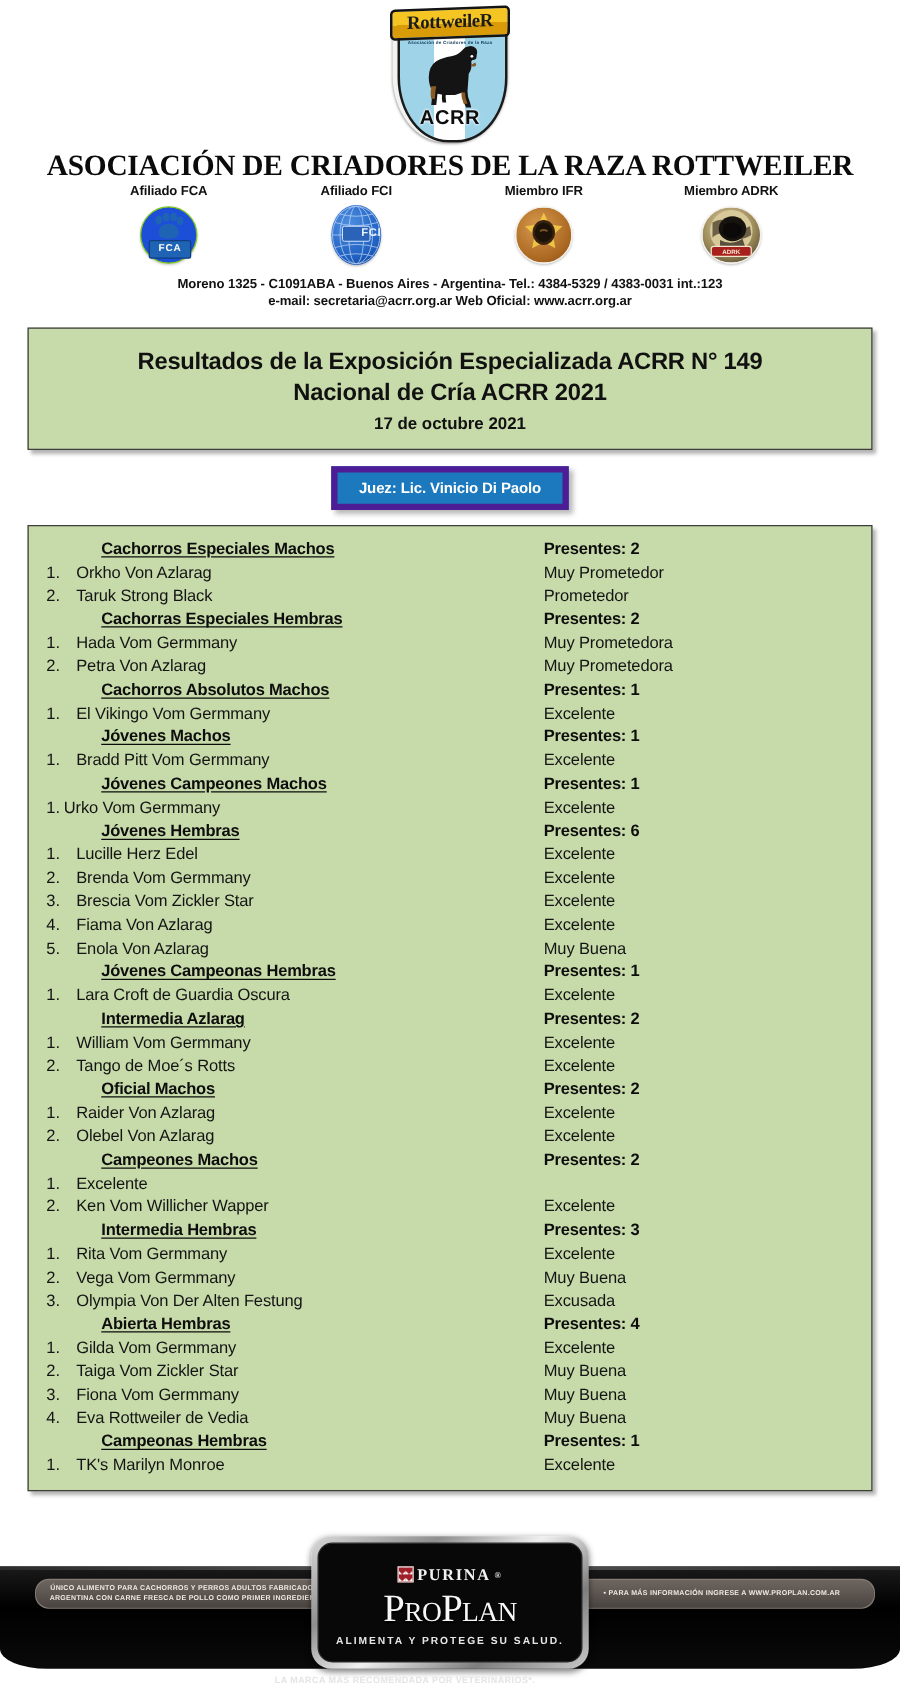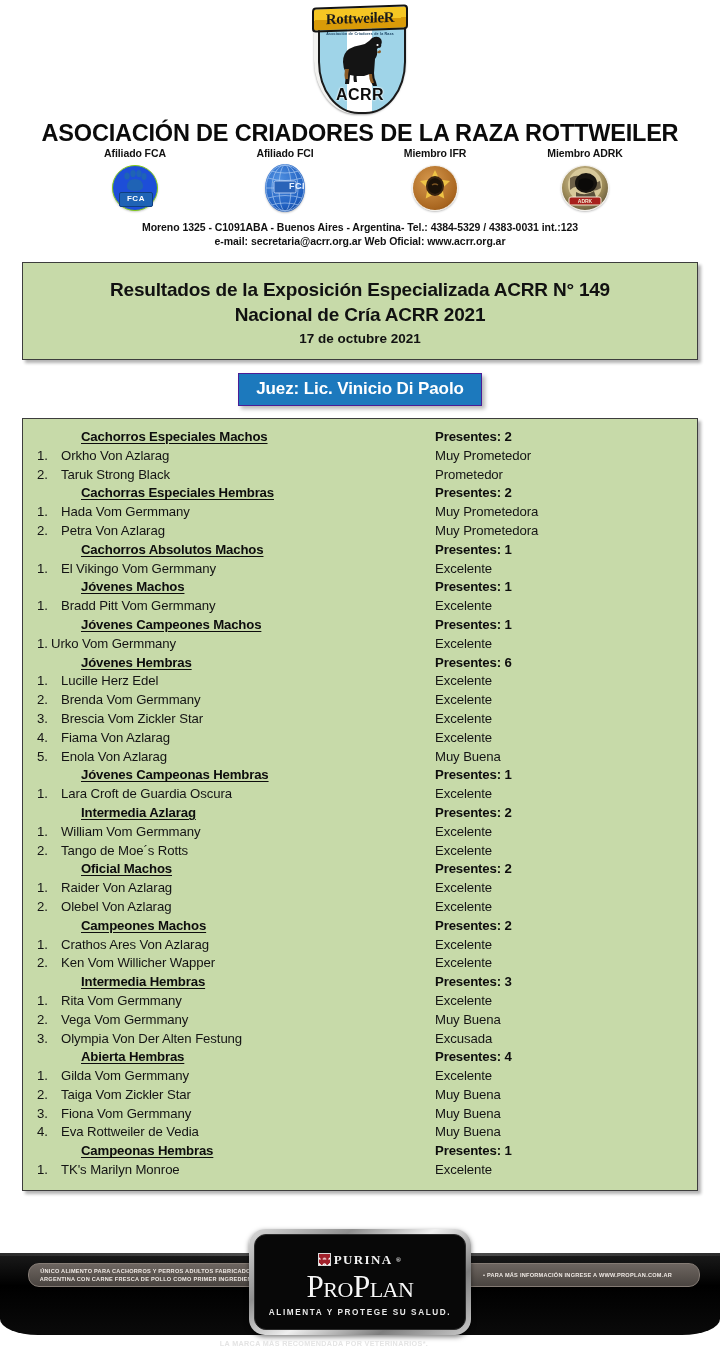--- a/index.html
+++ b/index.html
@@ -52,21 +52,21 @@
   .shield-acrr{
     position:absolute;left:0;bottom:12px;width:96px;text-align:center;
     font-family:"Liberation Sans",sans-serif;
     font-weight:bold;font-size:16px;color:#0d0d0d;z-index:5;
     letter-spacing:.5px;
     text-shadow:0 0 2px #fff,0 0 2px #fff;
   }
 
   .org-title{
     text-align:center;
-    font-family:Liberation Sans, sans-serif;
+    font-family:Liberation Serif, serif;
     font-weight:bold;
     font-size:23.5px;
     letter-spacing:-.2px;
     color:#0b0b0b;
     margin-top:2px;
   }
 
   
   .affil-row{
     display:flex;justify-content:center;gap:0;margin-top:0;
@@ -135,24 +135,24 @@
     letter-spacing:-.2px;
   }
   .title-l3{
     font-weight:bold;font-size:13.5px;color:#111;margin-top:4px;
   }
 
   
   .judge-wrap{display:flex;justify-content:center;margin-top:13px;}
   .judge-box{
     background:#1c79bd;
-    border:1px solid #4c1d95;
+    border:5px solid #4c1d95;
     box-shadow:3px 3px 4px rgba(0,0,0,.28);
     color:#ffffff;
-    font-weight:bold;font-size:17px;
+    font-weight:bold;font-size:12px;
     padding:5px 17px 6px 17px;
     letter-spacing:-.1px;
   }
 
   
   .results{
     margin:12px 22px 0 22px;
     background:#c7daa9;
     border:1.5px solid #3d3d3d;
     box-shadow:3px 3px 3px rgba(0,0,0,.30);
@@ -486,21 +486,20 @@
       <div class="dog-num">2.</div>
       <div class="dog-name">Olebel Von Azlarag</div>
       <div class="dog-qual">Excelente</div>
     </div>
     <div class="row">
       <div class="cat-name"><span>Campeones Machos</span></div>
       <div class="cat-count">Presentes: 2</div>
     </div>
     <div class="row">
       <div class="dog-num">1.</div>
-      <div class="dog-name">Crathos Ares Von Azlarag</div>
       <div class="dog-qual">Excelente</div>
     </div>
     <div class="row">
       <div class="dog-num">2.</div>
       <div class="dog-name">Ken Vom Willicher Wapper</div>
       <div class="dog-qual">Excelente</div>
     </div>
     <div class="row">
       <div class="cat-name"><span>Intermedia Hembras</span></div>
       <div class="cat-count">Presentes: 3</div>

